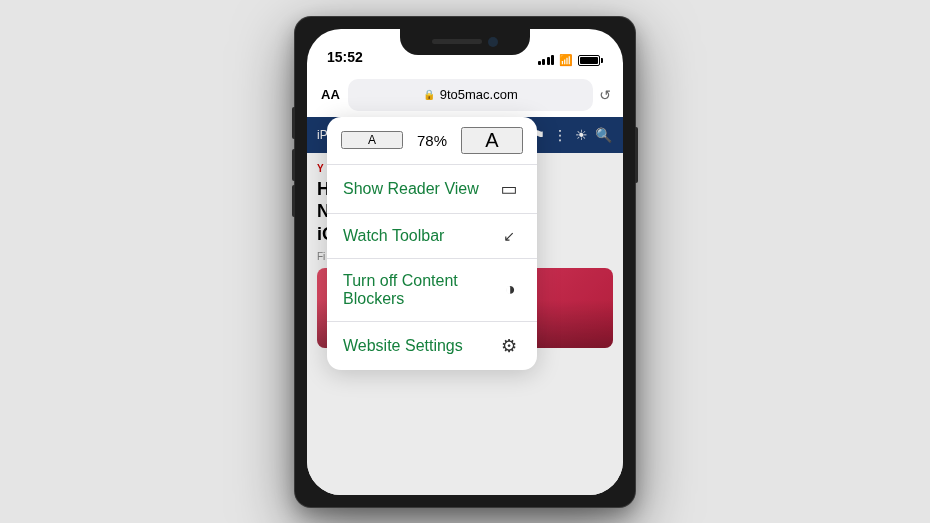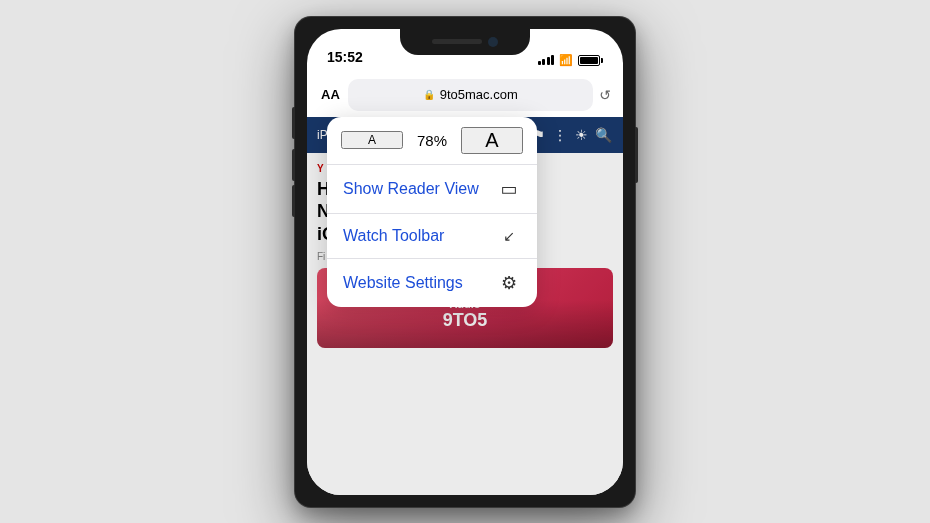--- a/index.html
+++ b/index.html
@@ -274,21 +274,21 @@
       cursor: pointer;
     }
 
     .menu-item:last-child {
       border-bottom: none;
       align-items: center;
     }
 
     .menu-item-label {
       font-size: 16px;
-      color: #1d4ed8;
+      color: #15803d;
       font-weight: 400;
     }
 
     .menu-item-icon {
       font-size: 18px;
       color: #333;
       width: 24px;
       text-align: center;
     }
 
@@ -477,20 +477,24 @@
 
         <div class="menu-item">
           <span class="menu-item-label">Show Reader View</span>
           <span class="menu-item-icon">▭</span>
         </div>
         <div class="menu-item">
           <span class="menu-item-label">Watch Toolbar</span>
           <span class="menu-item-icon" style="font-size:14px;">↙</span>
         </div>
         <div class="menu-item">
+          <span class="menu-item-label">Turn off Content Blockers</span>
+          <span class="menu-item-icon">◑</span>
+        </div>
+        <div class="menu-item">
           <span class="menu-item-label">Website Settings</span>
           <span class="menu-item-icon">⚙</span>
         </div>
       </div>
 
     </div>
   </div>
 </div>
 
 </body></html>

